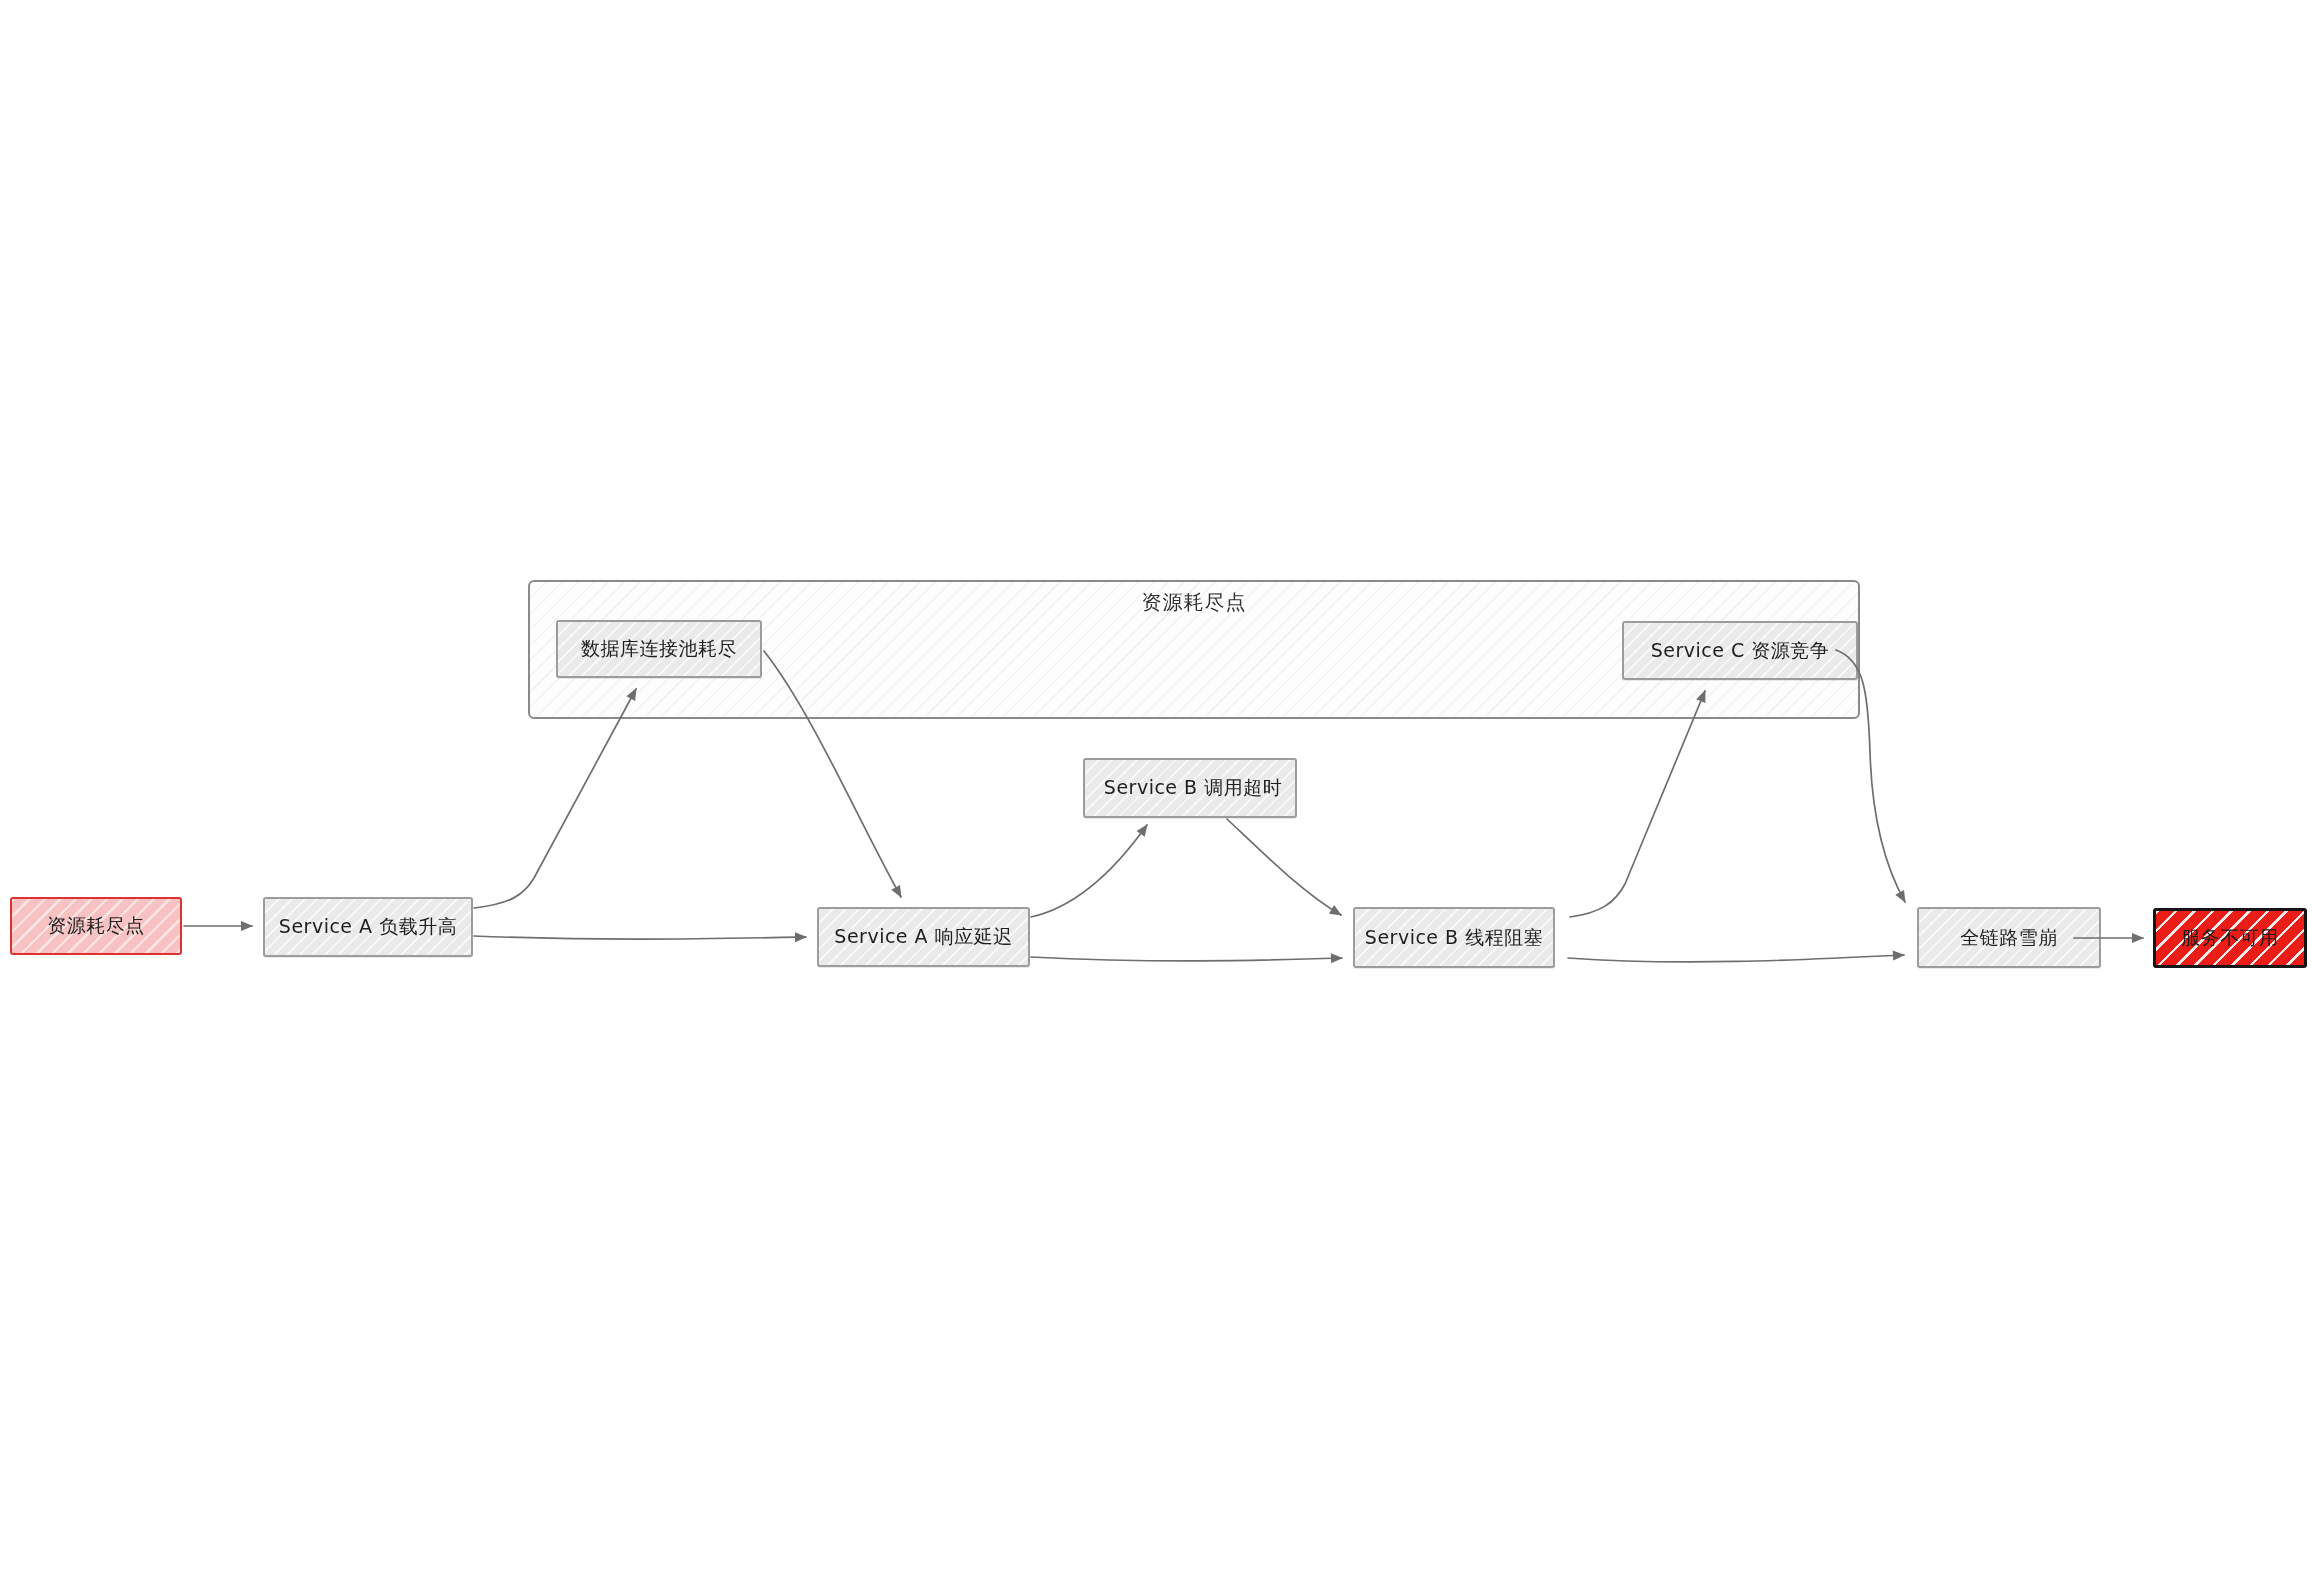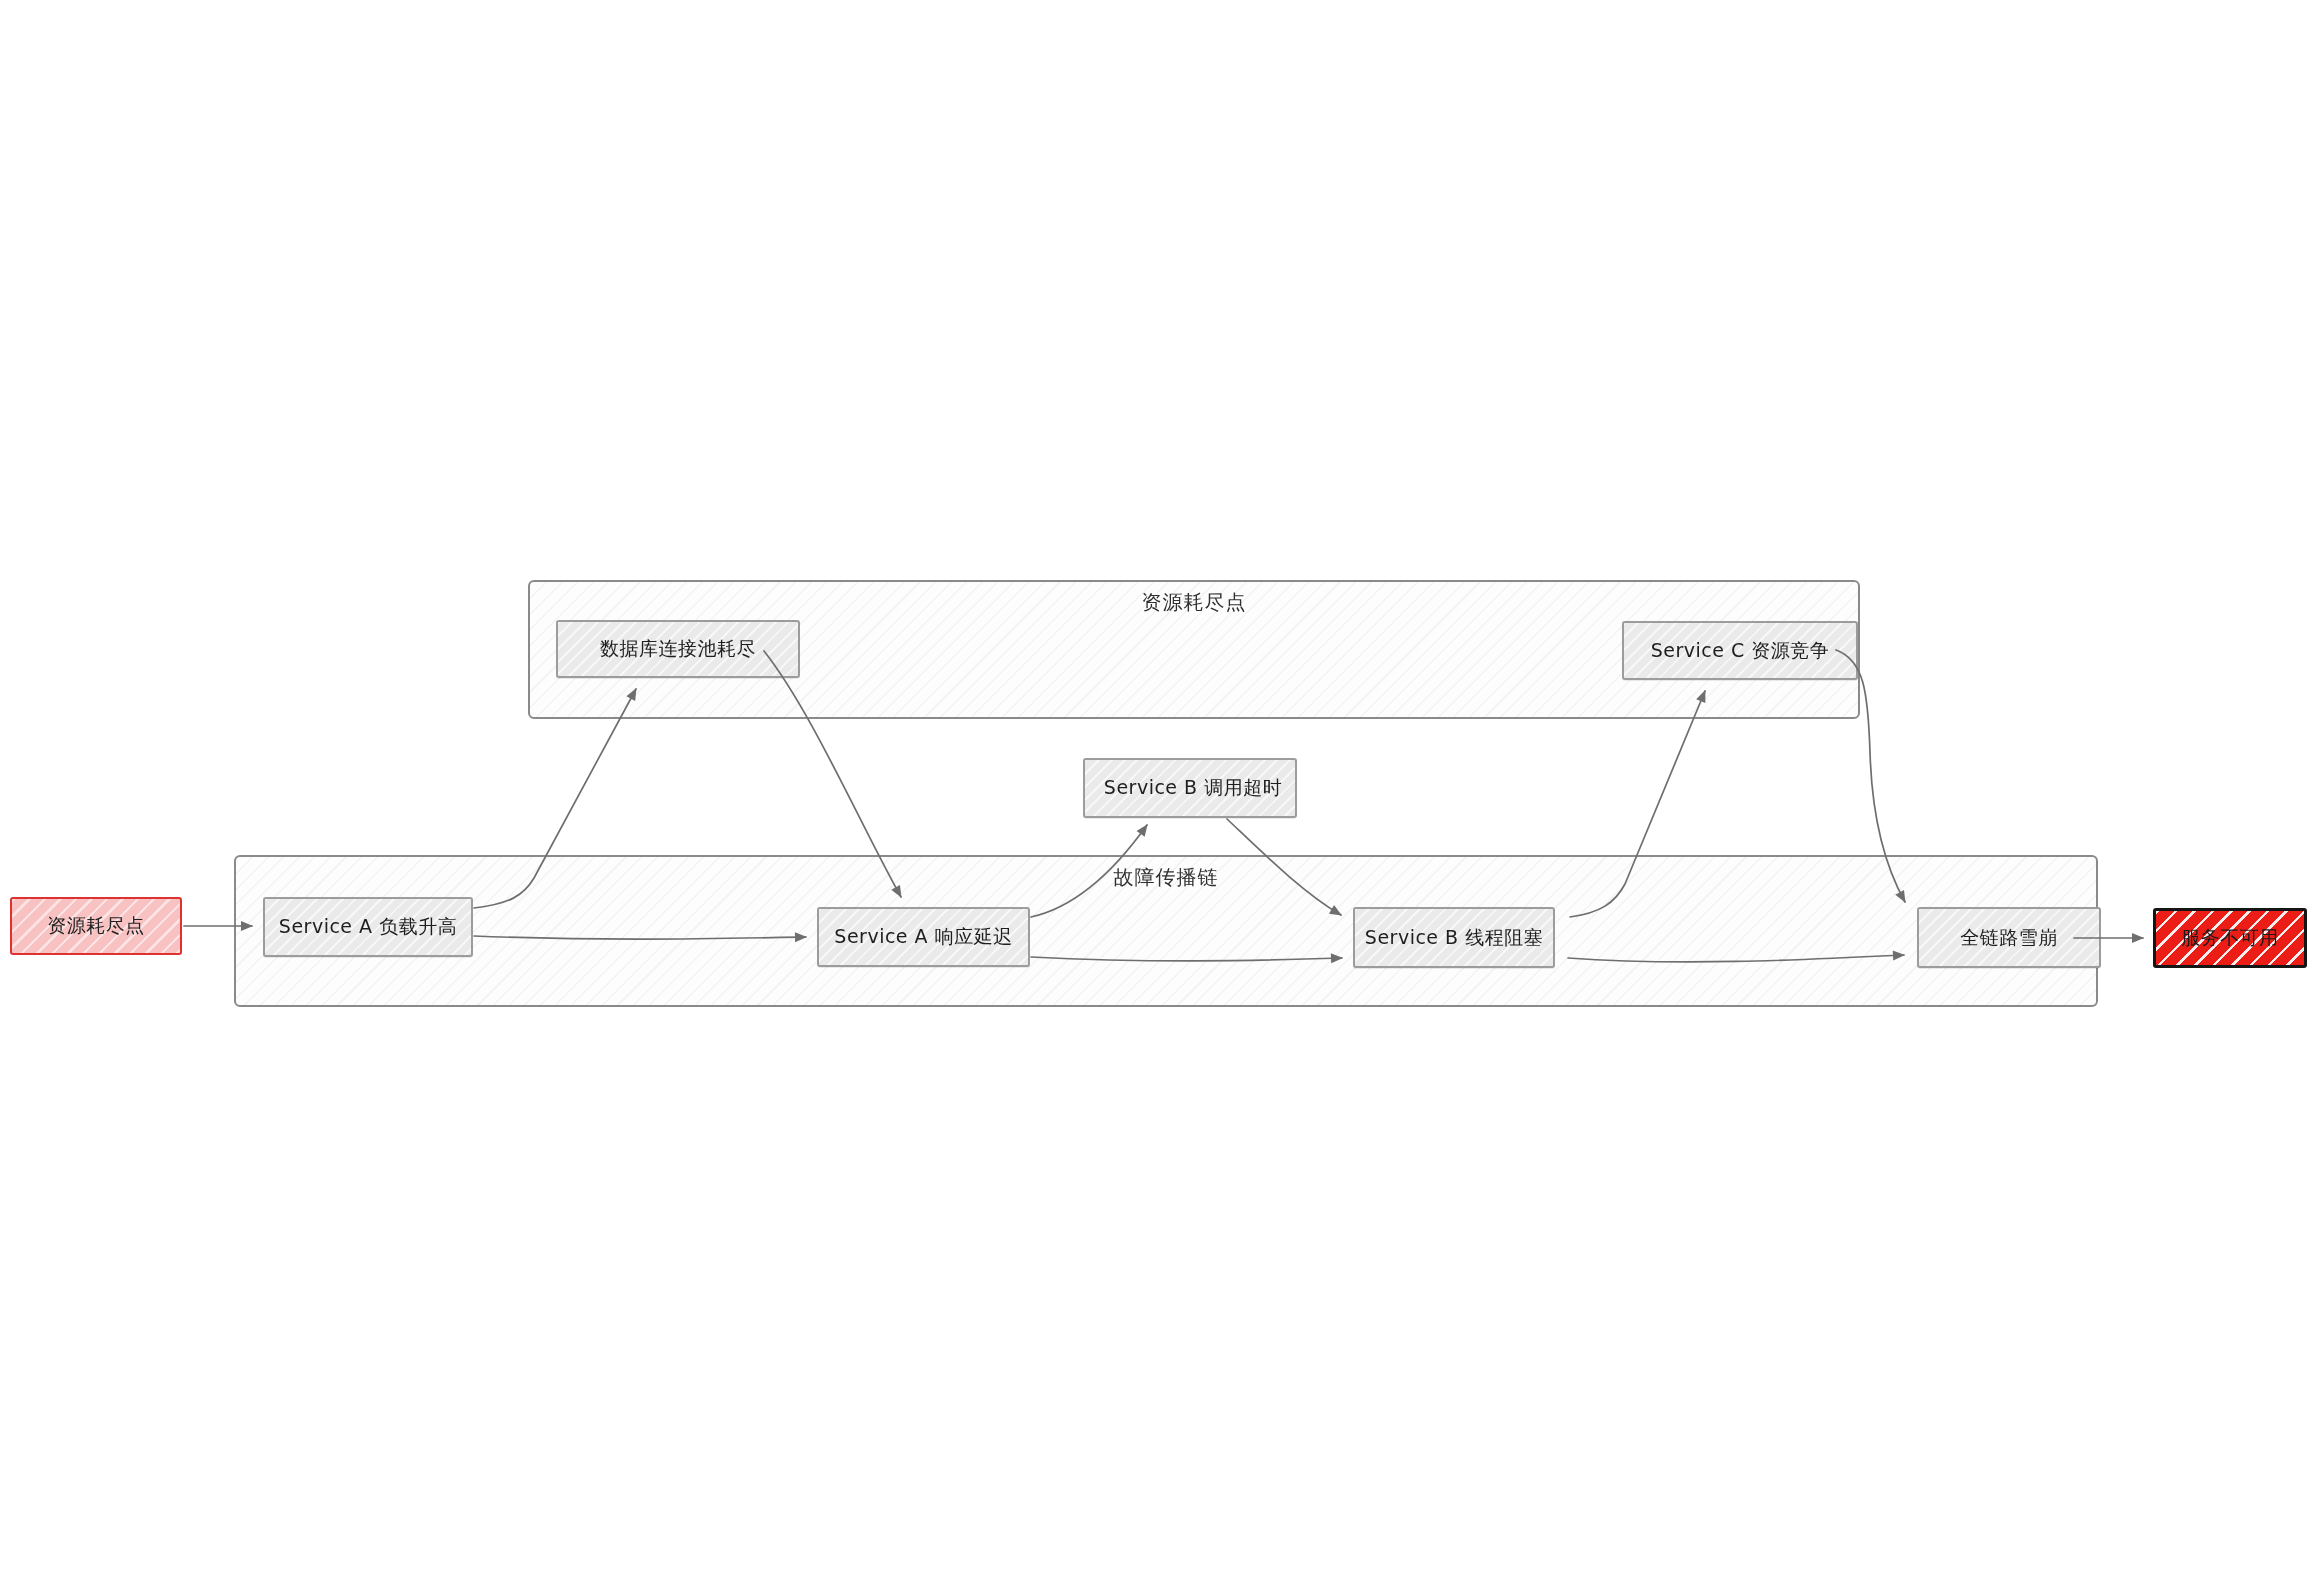--- a/index.html
+++ b/index.html
@@ -98,29 +98,26 @@
 </style>
 </head>
 <body>
 
 <div class="canvas">
 
   <div class="group" style="left:528px; top:580px; width:1332px; height:139px;">
     <div class="group-label">资源耗尽点</div>
   </div>
 
-  <div class="group" style="left:234px; top:855px; width:1864px; height:152px;">
-    <div class="group-label">故障传播链</div>
-  </div>
 
   <div class="node alert-light" style="left:10px; top:897px; width:172px; height:58px;">资源耗尽点</div>
 
   <div class="node gray" style="left:263px; top:897px; width:210px; height:60px;">Service A 负载升高</div>
 
-  <div class="node gray" style="left:556px; top:620px; width:244px; height:58px;">数据库连接池耗尽</div>
+  <div class="node gray" style="left:556px; top:620px; width:206px; height:58px;">数据库连接池耗尽</div>
 
   <div class="node gray" style="left:817px; top:907px; width:213px; height:60px;">Service A 响应延迟</div>
 
   <div class="node gray" style="left:1083px; top:758px; width:214px; height:60px;padding-left:6px;">Service B 调用超时</div>
 
   <div class="node gray" style="left:1353px; top:907px; width:202px; height:61px;">Service B 线程阻塞</div>
 
   <div class="node gray" style="left:1622px; top:621px; width:236px; height:59px;">Service C 资源竞争</div>
 
   <div class="node gray" style="left:1917px; top:907px; width:184px; height:61px;">全链路雪崩</div>

